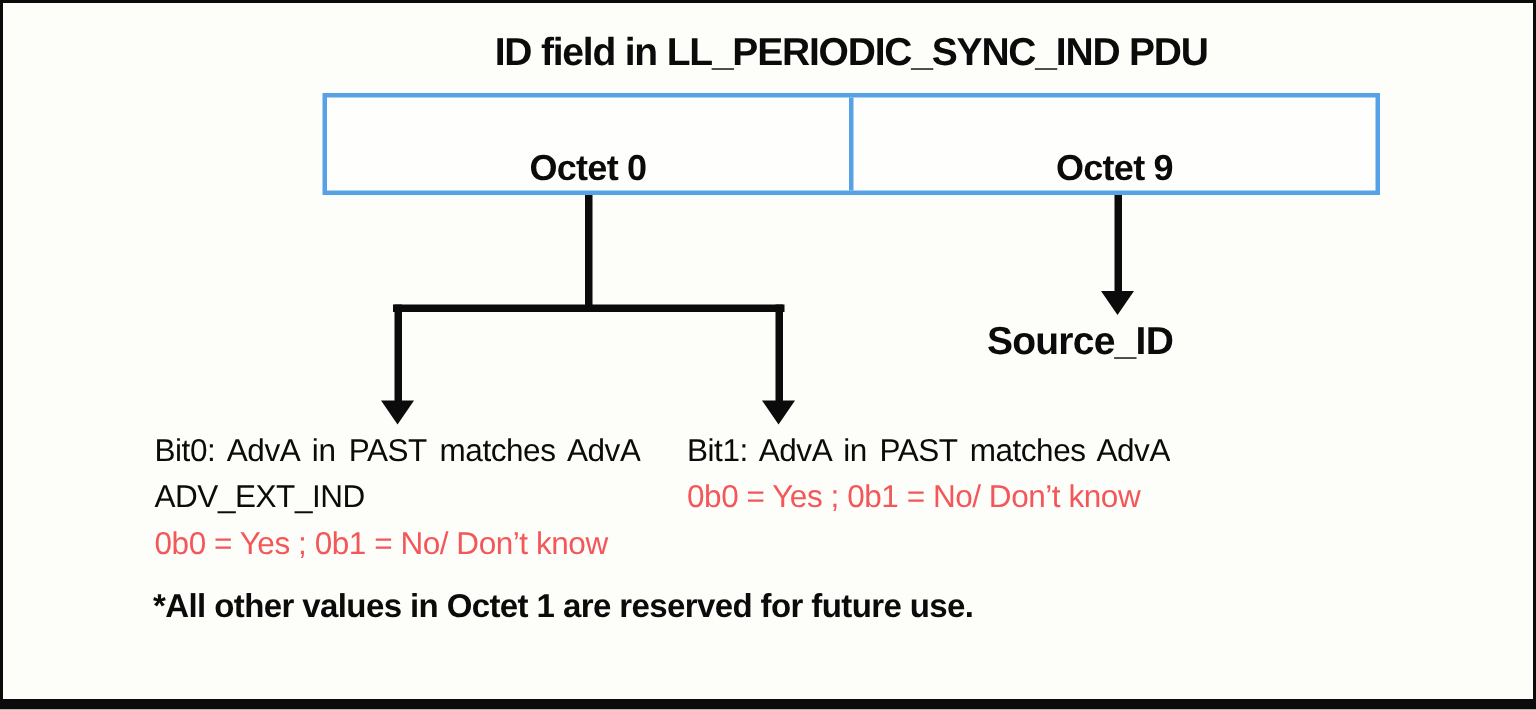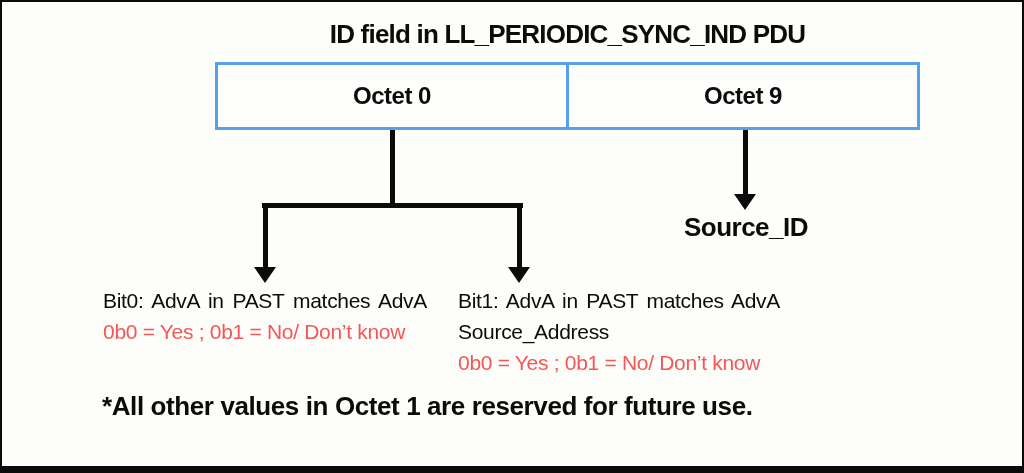--- a/index.html
+++ b/index.html
@@ -28,38 +28,38 @@
 
   .octet-table {
     position: absolute;
     left: 213px; top: 60px; width: 705px; height: 68px;
     display: flex;
     border: 3px solid var(--accent-blue, #57A1E6);
     background: #FEFEFD;
   }
   .octet-cell {
     flex: 1;
-    display: flex; align-items: center; justify-content: center;
+    display: flex; align-items: flex-end; justify-content: center;
     font-size: 24px;
     font-weight: bold;
     letter-spacing: -0.5px;
   }
   .octet-cell.first { border-right: 3px solid var(--accent-blue, #57A1E6); }
 
   .ln { position: absolute; background: var(--ink, #0B0B0B); }
   .arrow-head {
     position: absolute; width: 0; height: 0;
     border-left: 11px solid transparent;
     border-right: 11px solid transparent;
     border-top: 16px solid var(--ink, #0B0B0B);
   }
 
   .source-id {
     position: absolute;
-    left: 663px; top: 210px; width: 162px;
+    left: 637px; top: 210px; width: 162px;
     text-align: center;
     font-size: 26px;
     font-weight: bold;
     letter-spacing: -0.5px;
   }
 
   .bit-block {
     position: absolute;
     top: 283px;
     font-size: 21px;
@@ -68,21 +68,21 @@
   }
   .bit-block.left  { left: 101px; width: 324px; }
   .bit-block.right { left: 456px; width: 322px; }
   .jline { text-align: justify; height: 31px; overflow: hidden; }
   .jline::after { content: ""; display: inline-block; width: 100%; height: 0; }
   .bit-values { color: var(--alert-red, #F4575A); font-weight: normal; }
 
   .footnote {
     position: absolute;
     left: 100px; top: 389px;
-    font-size: 26px;
+    font-size: 22px;
     font-weight: bold;
     letter-spacing: -0.4px;
   }
 </style>
 </head>
 <body>
 
 <div class="frame">
 
   <div class="title">ID field in LL_PERIODIC_SYNC_IND PDU</div>
@@ -103,24 +103,24 @@
   <div class="ln" style="left:515px; top:201px; width:5px; height:65px;"></div>
   <div class="arrow-head" style="left:506px; top:265px;"></div>
 
   <div class="ln" style="left:741px; top:128px; width:5px; height:65px;"></div>
   <div class="arrow-head" style="left:732px; top:192px;"></div>
 
   <div class="source-id">Source_ID</div>
 
   <div class="bit-block left">
     <div class="jline">Bit0: AdvA in PAST matches AdvA in</div>
+    <div>ADV_EXT_IND</div>
     <div class="bit-values">0b0 = Yes ; 0b1 = No/ Don’t know</div>
   </div>
 
   <div class="bit-block right">
     <div class="jline">Bit1: AdvA in PAST matches AdvA in</div>
-    <div>Source_Address</div>
     <div class="bit-values">0b0 = Yes ; 0b1 = No/ Don’t know</div>
   </div>
 
   <div class="footnote">*All other values in Octet 1 are reserved for future use.</div>
 
 </div>
 
 </body></html>

